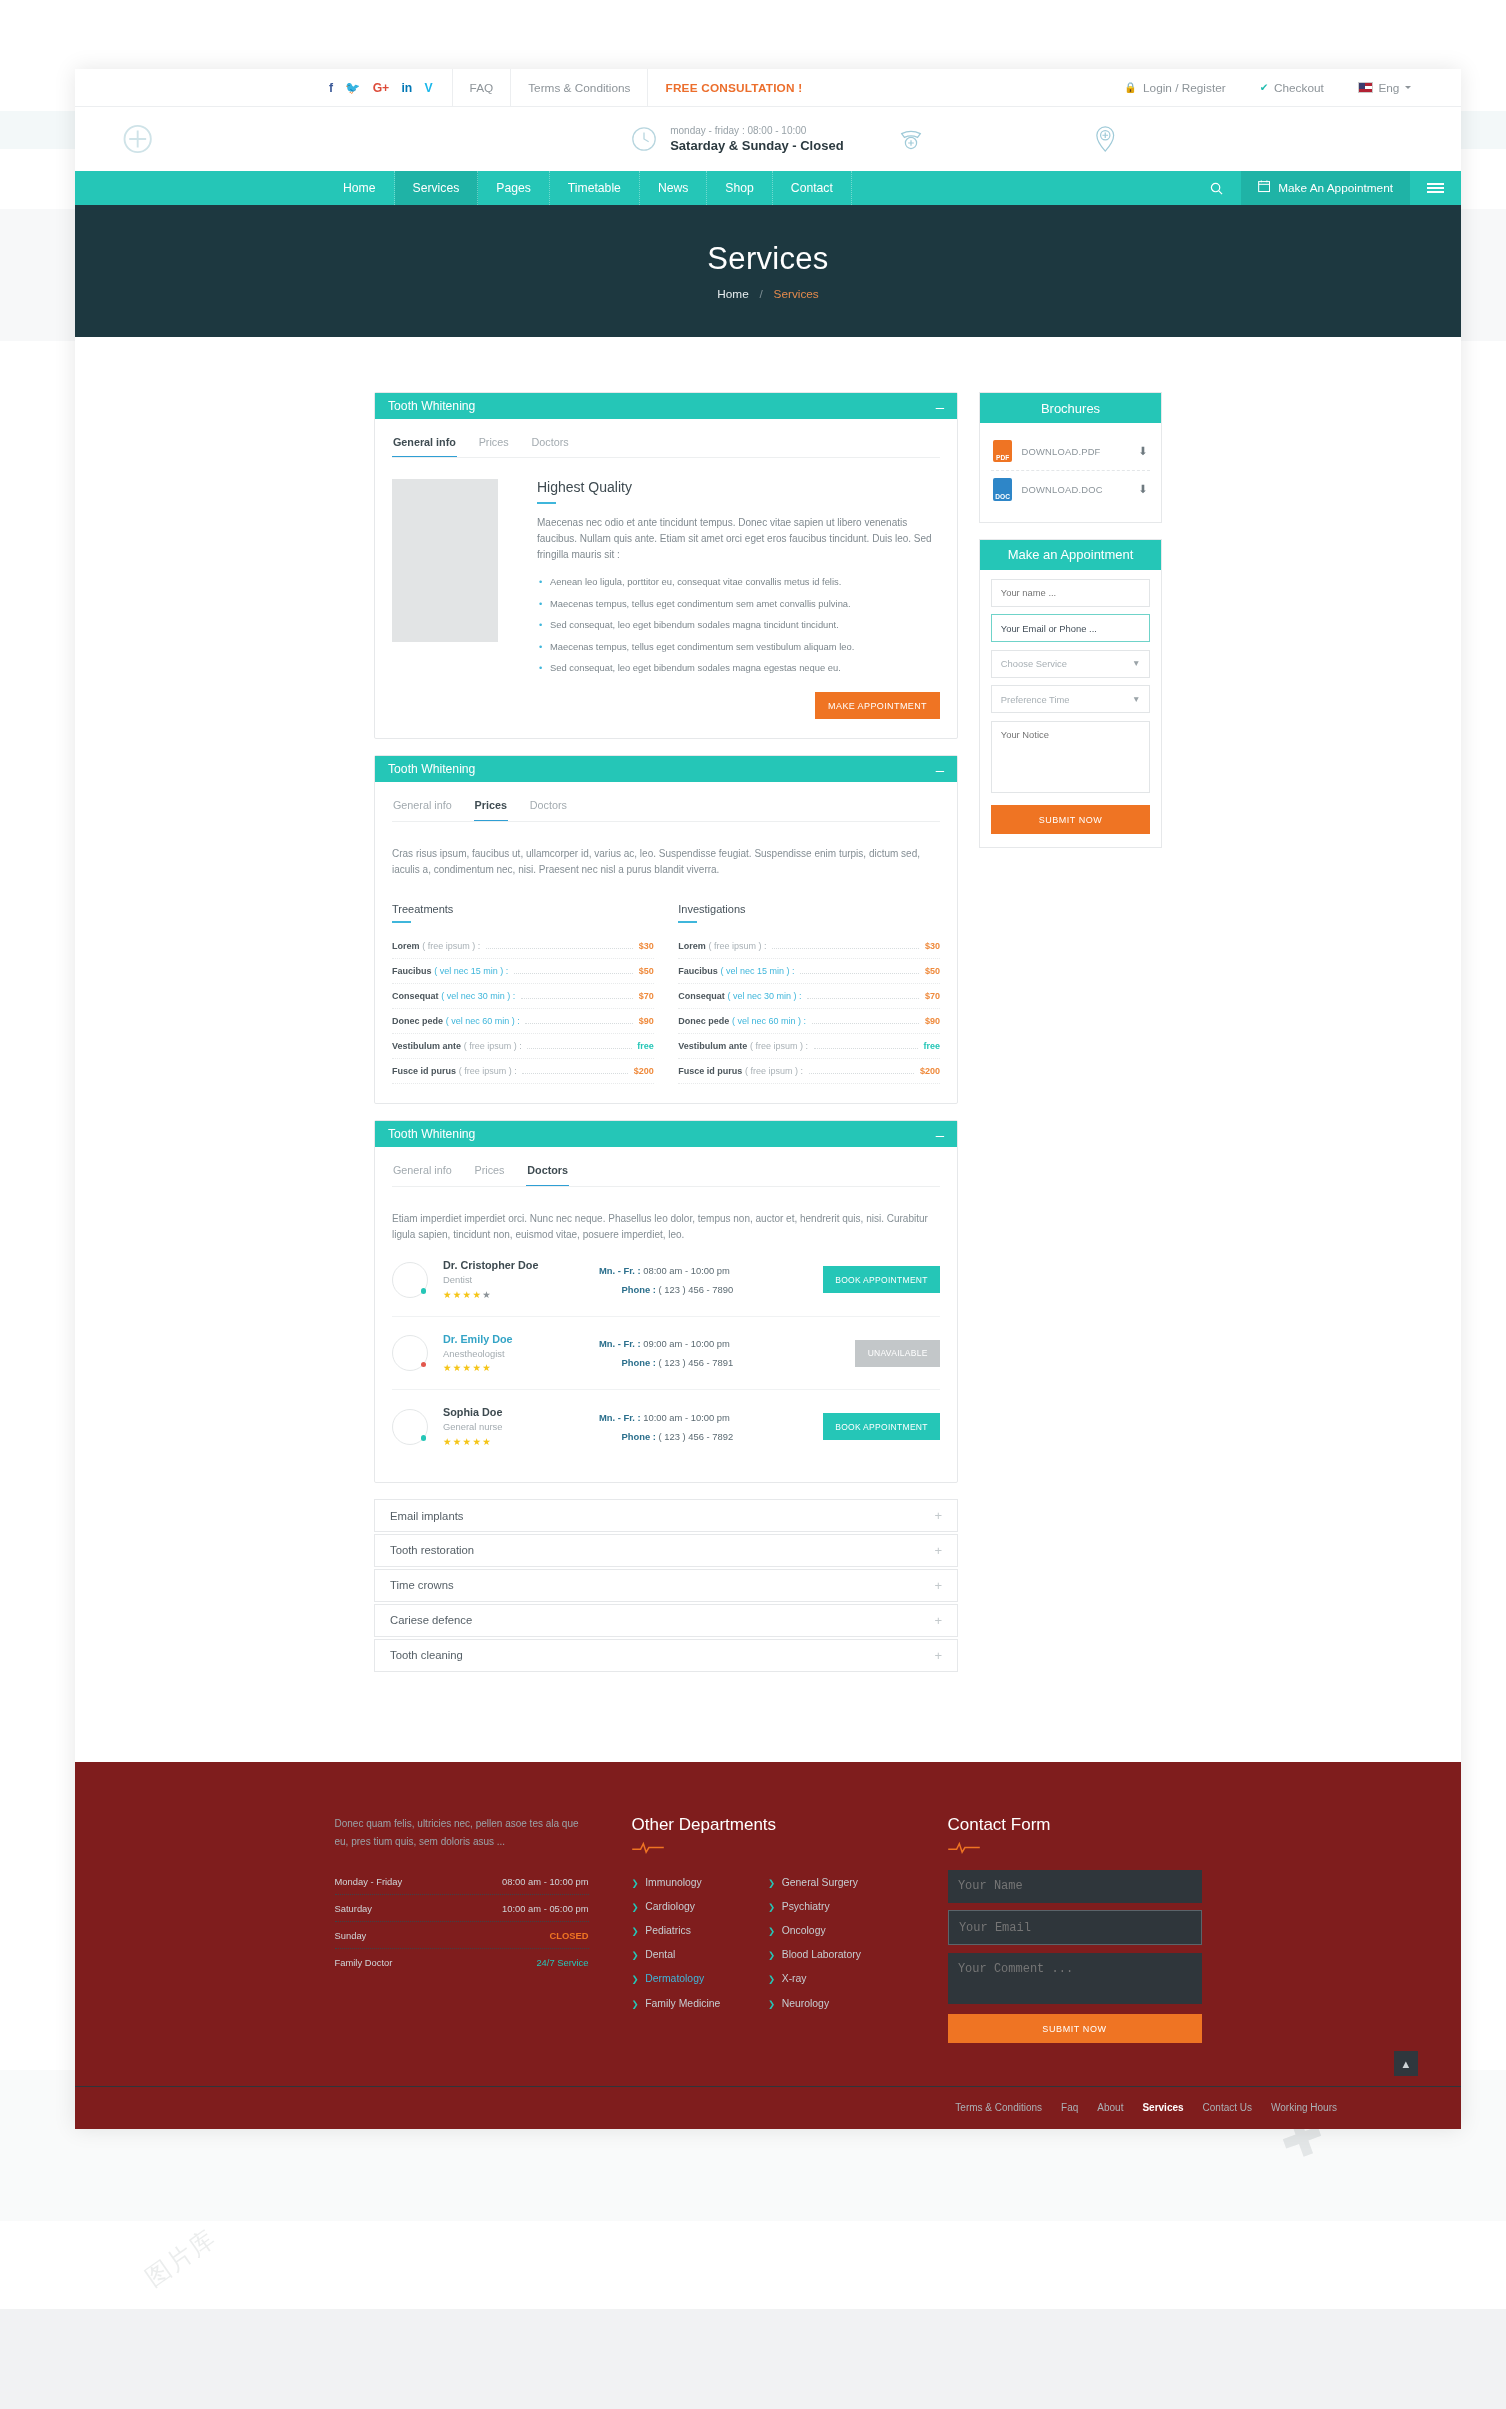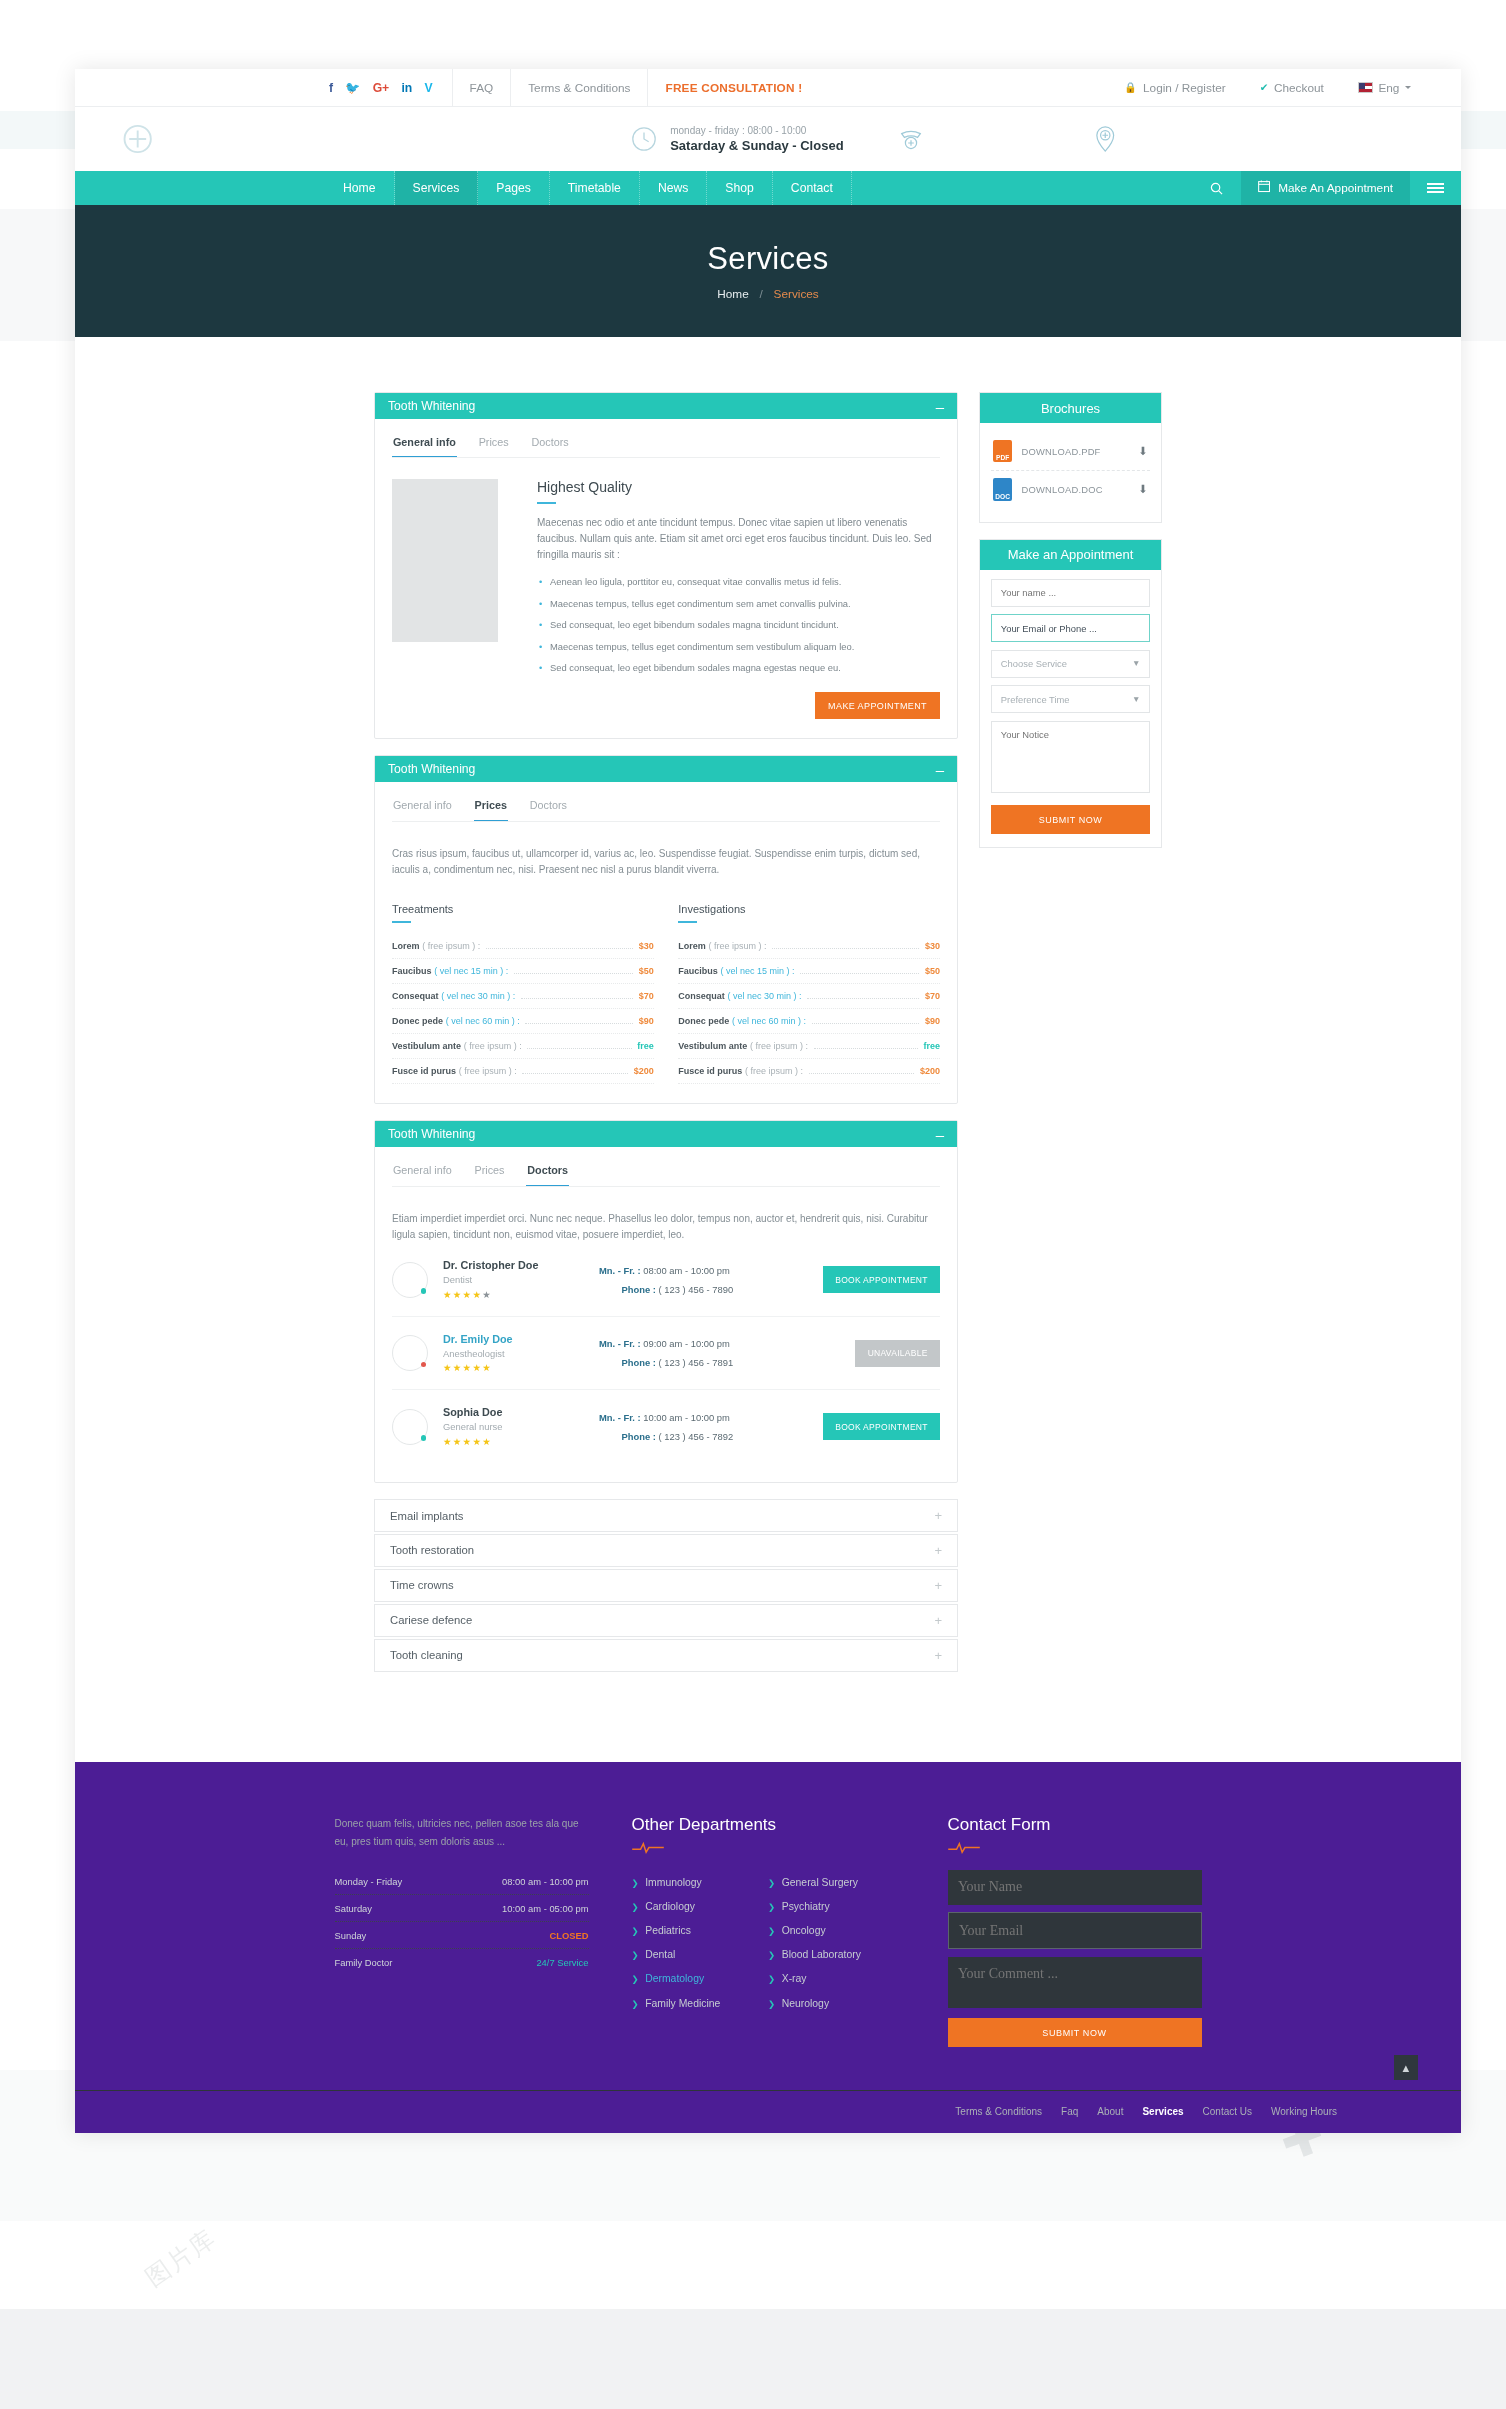--- a/index.html
+++ b/index.html
@@ -237,41 +237,41 @@
   .ffield.focus { border-color:#6fd3c9; color:#44505a; }
   .fselect { position:relative; }
   .fselect .cv { position:absolute; right:9.4px; top:8.5px; color:#9aa3a8; font-size:8.5px; }
   .ftext { height: 72px; resize:none; }
   .btn-submit-side {
     width:100%; background:#ef7423; color:#fff; border:none;
     font-size: 9px; letter-spacing:0.5px; padding: 9.4px 0; cursor:pointer; margin-top:1.9px;
   }
 
   
-  .footer { background:#4c1d95; padding: 53px 0 0; position:relative; overflow:hidden; }
+  .footer { background:#7f1d1d; padding: 53px 0 0; position:relative; overflow:hidden; }
   .footer-inner { display:flex; justify-content:center; gap: 43px; padding-bottom: 43px; }
   .fcol-about { width: 254px; }
   .fcol-dept { width: 273px; }
   .fcol-form { width: 254px; }
   .fcol h3 { color:#fff; font-size: 17px; font-weight:normal; margin-bottom: 5.6px; }
   .pulse { width:32px;height:13px; margin-bottom: 13px; }
   .f-desc { color:#9aa3a8; font-size: 10px; line-height: 18px; margin-bottom: 17px; }
   .hr-row { display:flex; justify-content:space-between; font-size: 9.4px; padding: 7.5px 0; border-bottom:0.9px dotted #3b4349; }
   .hr-row .d { color:#cfd5d8; }
   .hr-row .v { color:#cfd5d8; }
   .hr-row .v.closed { color:#ef7423; font-weight:bold; }
   .hr-row .v.svc { color:#25c6b7;margin-left:22px; }
   .dept-grid { display:flex; flex-wrap:wrap; }
   .dept-item { width: 50%; font-size: 10.4px; color:#c6cdd1; padding: 6.6px 0; cursor:pointer; }
   .dept-item .arr { color:#25c6b7; margin-right:6.6px; font-size:8.5px; }
   .dept-item.active { color:#3fb6db; }
   .finput {
     width:100%; background:#2f363b; border:none; color:#c8ced2;
-    font-size: 14px; padding: 9.4px 10.4px; margin-bottom: 7.5px;
-    font-family:Liberation Serif, serif;
+    font-size: 12px; padding: 9.4px 10.4px; margin-bottom: 7.5px;
+    font-family:Liberation Mono, monospace;
   }
   .finput.focus { background:#2f363b; border:0.9px solid #5b646a; }
   .ftextarea { height: 51px; resize:none; }
   .btn-submit-foot { width:100%; background:#ef7423; color:#fff; border:none; font-size: 9px; letter-spacing:0.6px; padding: 9.4px 0; cursor:pointer; }
   .footbar { border-top:0.9px solid #2e353a; height: 43px; display:flex; align-items:center; justify-content:flex-end; padding-right: 124px; gap: 19px; }
   .footbar a { color:#aab1b6; font-size: 10px; text-decoration:none; cursor:pointer;}
   .footbar a.on { color:#fff; font-weight:bold; }
   .totop { position:absolute; right: 43px; bottom: 53px; width: 24.5px;height:24.5px; background:#2f373d; color:#cfd5d8; display:flex;align-items:center;justify-content:center; font-size:11.3px; cursor:pointer;}
 </style>
 </head>

